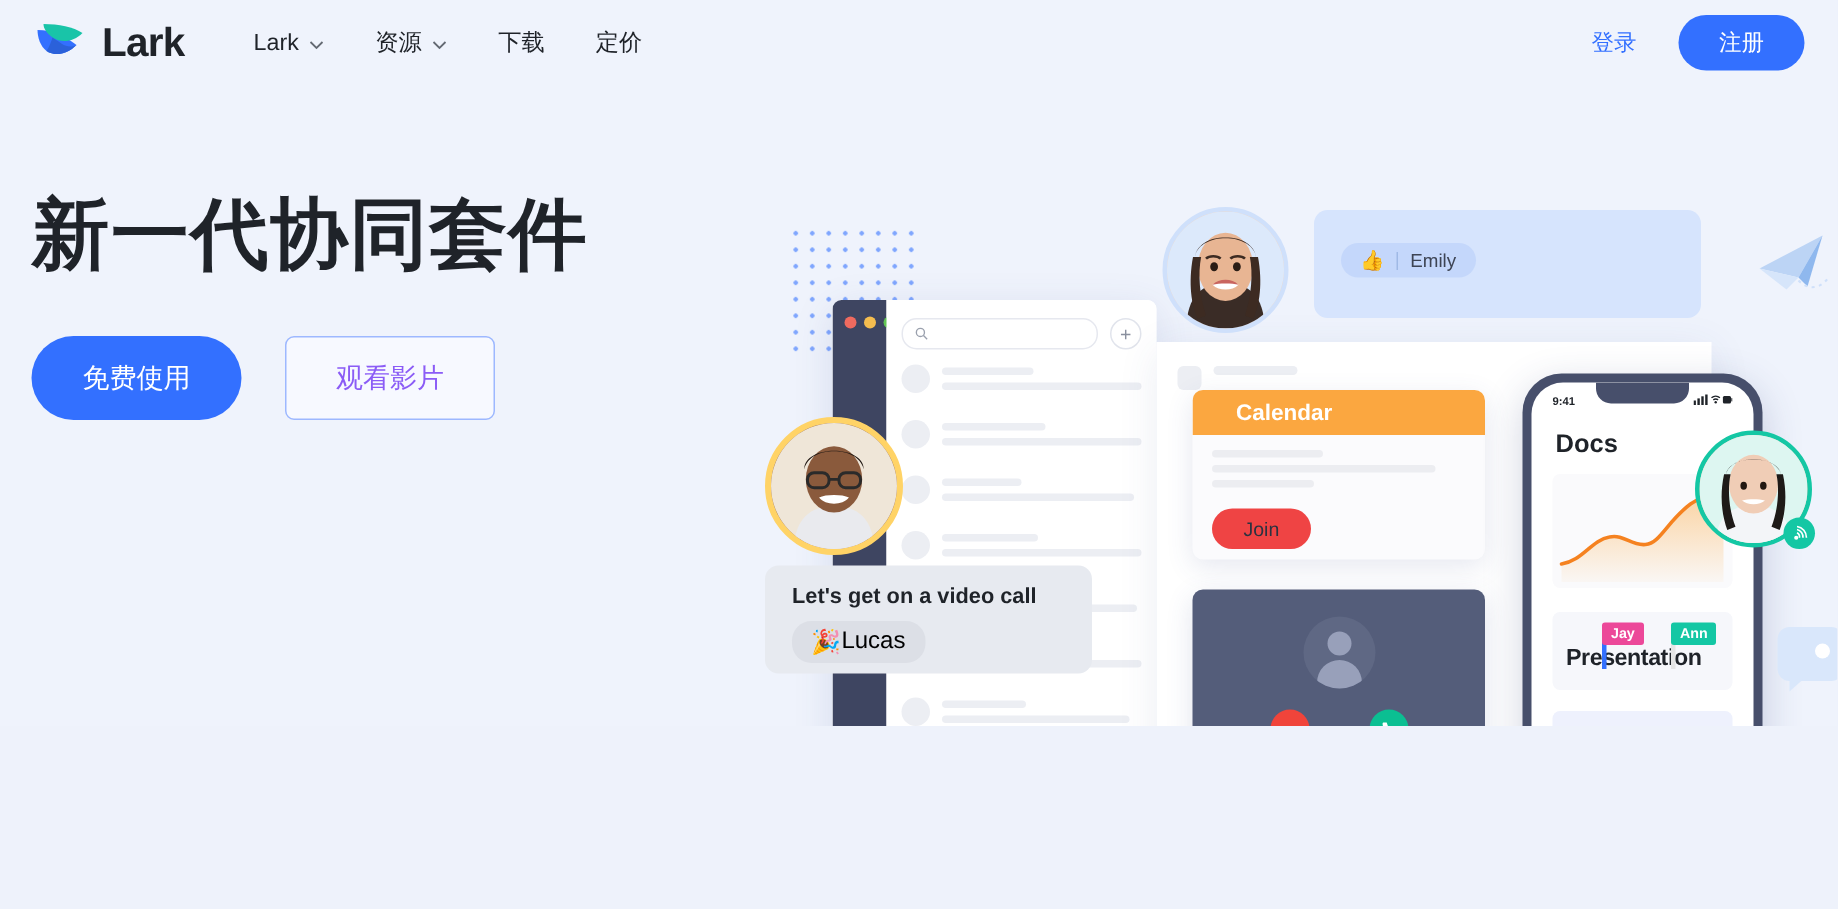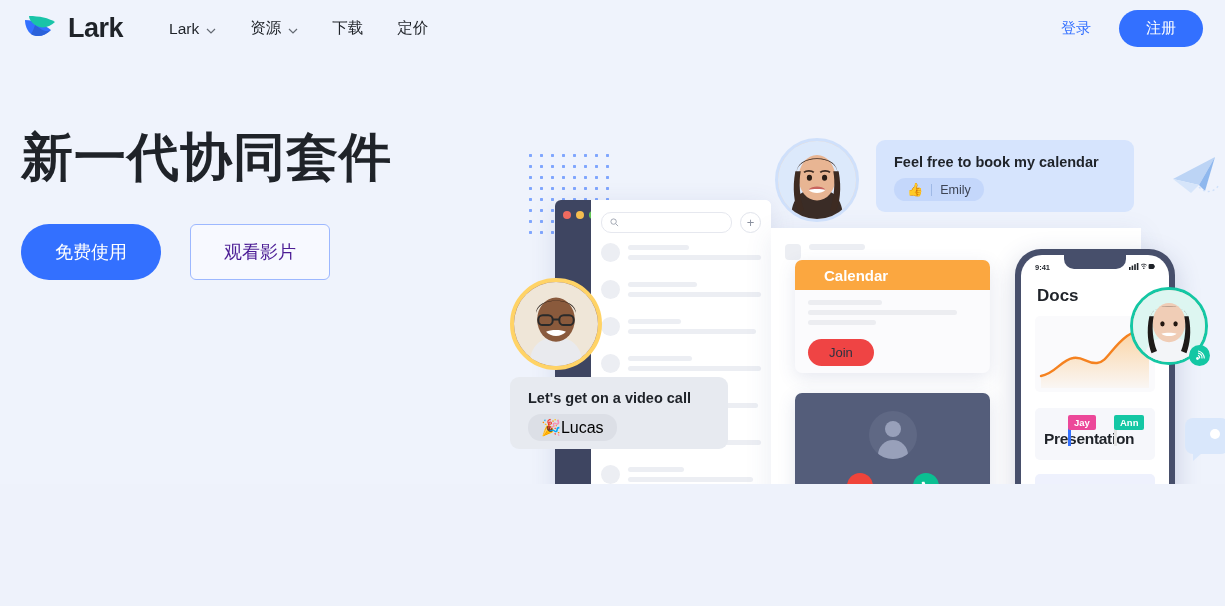--- a/index.html
+++ b/index.html
@@ -22,21 +22,21 @@
   .nav-right{margin-left:auto;display:flex;align-items:center;margin-right:22px;}
   .login{font-size:15px;color:#3370ff;margin-right:28px;cursor:pointer;}
   .signup{background:#3370ff;color:#fff;font-size:15px;border:none;border-radius:20px;padding:9px 27px;cursor:pointer;}
 
   
   .hero{position:absolute;left:21px;top:128px;width:470px;z-index:30;}
   .hero h1{margin:0;font-size:52px;line-height:1.12;font-weight:bold;color:#1f2329;letter-spacing:1px;}
   .hero p{margin:20px 0 0 0;font-size:18px;line-height:1.62;color:#4a5160;width:466px;}
   .cta{display:flex;align-items:center;margin-top:38px;}
   .btn-primary{background:#3370ff;color:#fff;font-size:18px;border:none;border-radius:28px;padding:16px 34px;cursor:pointer;}
-  .btn-ghost{background:#f7f9ff;color:#4c1d95;font-size:18px;border:1px solid #9db8ff;border-radius:6px;padding:15px 33px;margin-left:29px;cursor:pointer;}
+  .btn-ghost{background:#f7f9ff;color:#8b5cf6;font-size:18px;border:1px solid #9db8ff;border-radius:6px;padding:15px 33px;margin-left:29px;cursor:pointer;}
 
   
   .illus{position:absolute;left:505px;top:100px;width:720px;height:506px;}
 
   .dotgrid{position:absolute;left:20px;top:50px;width:86px;height:86px;
     background-image:radial-gradient(#5a8cff 1.4px, transparent 1.5px);
     background-size:11px 11px;opacity:.75;}
 
   
   .win{position:absolute;left:50px;top:100px;width:216px;height:466px;border-radius:6px 6px 0 0;
@@ -316,21 +316,20 @@
           <ellipse cx="29" cy="34" rx="2.4" ry="2.8" fill="#2a1d16"></ellipse>
           <ellipse cx="43" cy="34" rx="2.4" ry="2.8" fill="#2a1d16"></ellipse>
           <path d="M24 29 C26 27 31 27 33 29" stroke="#3d2b22" stroke-width="1.6" fill="none"></path>
           <path d="M39 29 C41 27 46 27 48 29" stroke="#3d2b22" stroke-width="1.6" fill="none"></path>
           <path d="M28 45 C32 49 40 49 44 45 C41 43 31 43 28 45 Z" fill="#fff"></path>
           <path d="M28 45 C32 41 40 41 44 45 C40 44 32 44 28 45 Z" fill="#c9655f"></path>
         </svg>
       </div>
     </div>
     <div class="bubble-emily">
-      <div class="bub-title">Feel free to book my calendar</div>
       <div class="reaction">
         <span class="emo">👍</span>
         <span class="sep"></span>
         <span class="who">Emily</span>
       </div>
     </div>
 
     <div class="av-lucas">
       <div class="face">
         <svg width="100%" height="100%" viewBox="0 0 76 76">

